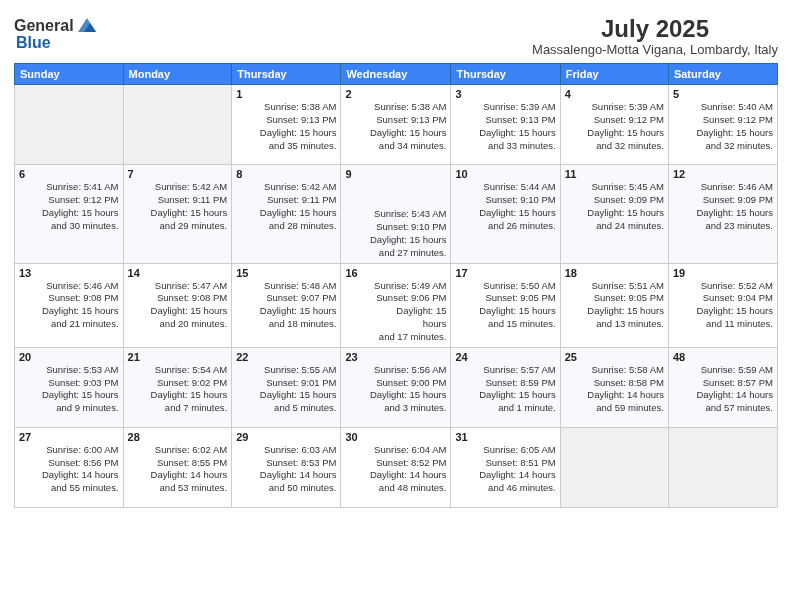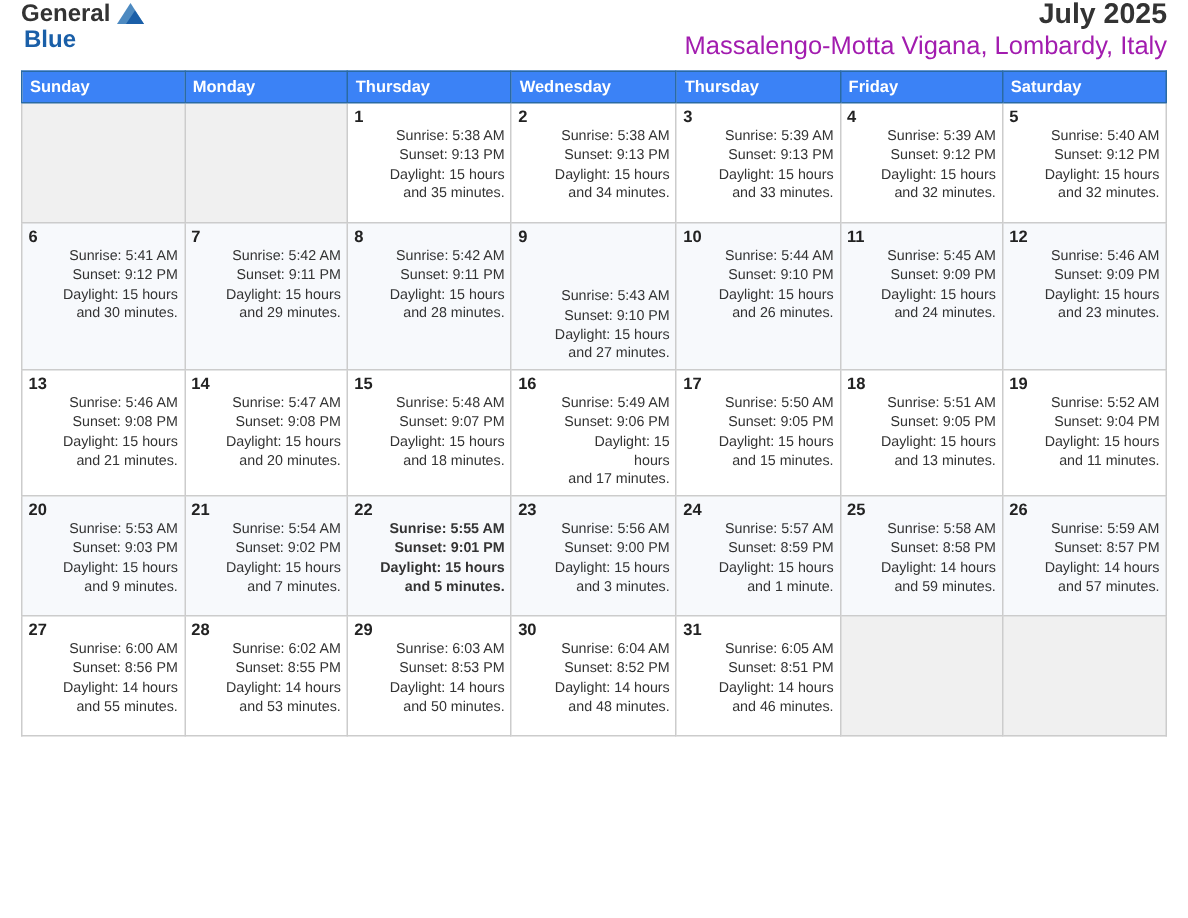--- a/index.html
+++ b/index.html
@@ -7,21 +7,21 @@
       width: 792px;
       height: 612px;
       background: #fff;
       font-family: Arial, sans-serif;
       font-size: 11px;
       overflow: hidden;
     }
     .page {
       width: 792px;
       height: 560px;
-      padding: 0 14px;
+      padding: 16px 14px;
     }
     .header {
       display: flex;
       justify-content: space-between;
       align-items: flex-start;
       margin-bottom: 6px;
     }
     .logo {
       display: flex;
       align-items: center;
@@ -31,28 +31,29 @@
       font-size: 16px;
       font-weight: bold;
       line-height: 1.1;
     }
     .logo-general { color: #333; }
     .logo-blue { color: #1a5fa8; }
     .title-block {
       text-align: right;
     }
     .month-year {
-      font-size: 19px;
+      font-size: 24px;
       font-weight: bold;
       color: #333;
       line-height: 1.1;
+      text-align: center;
     }
     .location {
-      font-size: 17px;
-      color: #a21caf;
+      font-size: 13px;
+      color: #404040;
     }
     .calendar {
       width: 100%;
       border-collapse: collapse;
       border: 1px solid #ccc;
     }
     .calendar th {
       background: #3b82f6;
       color: #fff;
       font-size: 11px;
@@ -276,21 +277,21 @@
           </td>
           <td>
             <span class="day-num">21</span>
             <div class="day-info" style="white-space: pre-line;">Sunrise: 5:54 AM
 Sunset: 9:02 PM
 Daylight: 15 hours
 and 7 minutes.</div>
           </td>
           <td>
             <span class="day-num">22</span>
-            <div class="day-info" style="white-space: pre-line; font-weight: bold;">Sunrise: 5:55 AM
+            <div class="day-info" style="white-space: pre-line;">Sunrise: 5:55 AM
 Sunset: 9:01 PM
 Daylight: 15 hours
 and 5 minutes.</div>
           </td>
           <td>
             <span class="day-num">23</span>
             <div class="day-info" style="white-space: pre-line;">Sunrise: 5:56 AM
 Sunset: 9:00 PM
 Daylight: 15 hours
 and 3 minutes.</div>
@@ -303,21 +304,21 @@
 and 1 minute.</div>
           </td>
           <td>
             <span class="day-num">25</span>
             <div class="day-info" style="white-space: pre-line;">Sunrise: 5:58 AM
 Sunset: 8:58 PM
 Daylight: 14 hours
 and 59 minutes.</div>
           </td>
           <td>
-            <span class="day-num">26</span>
+            <span class="day-num">48</span>
             <div class="day-info" style="white-space: pre-line;">Sunrise: 5:59 AM
 Sunset: 8:57 PM
 Daylight: 14 hours
 and 57 minutes.</div>
           </td>
         </tr>
         <tr>
           <td>
             <span class="day-num">27</span>
             <div class="day-info" style="white-space: pre-line;">Sunrise: 6:00 AM

